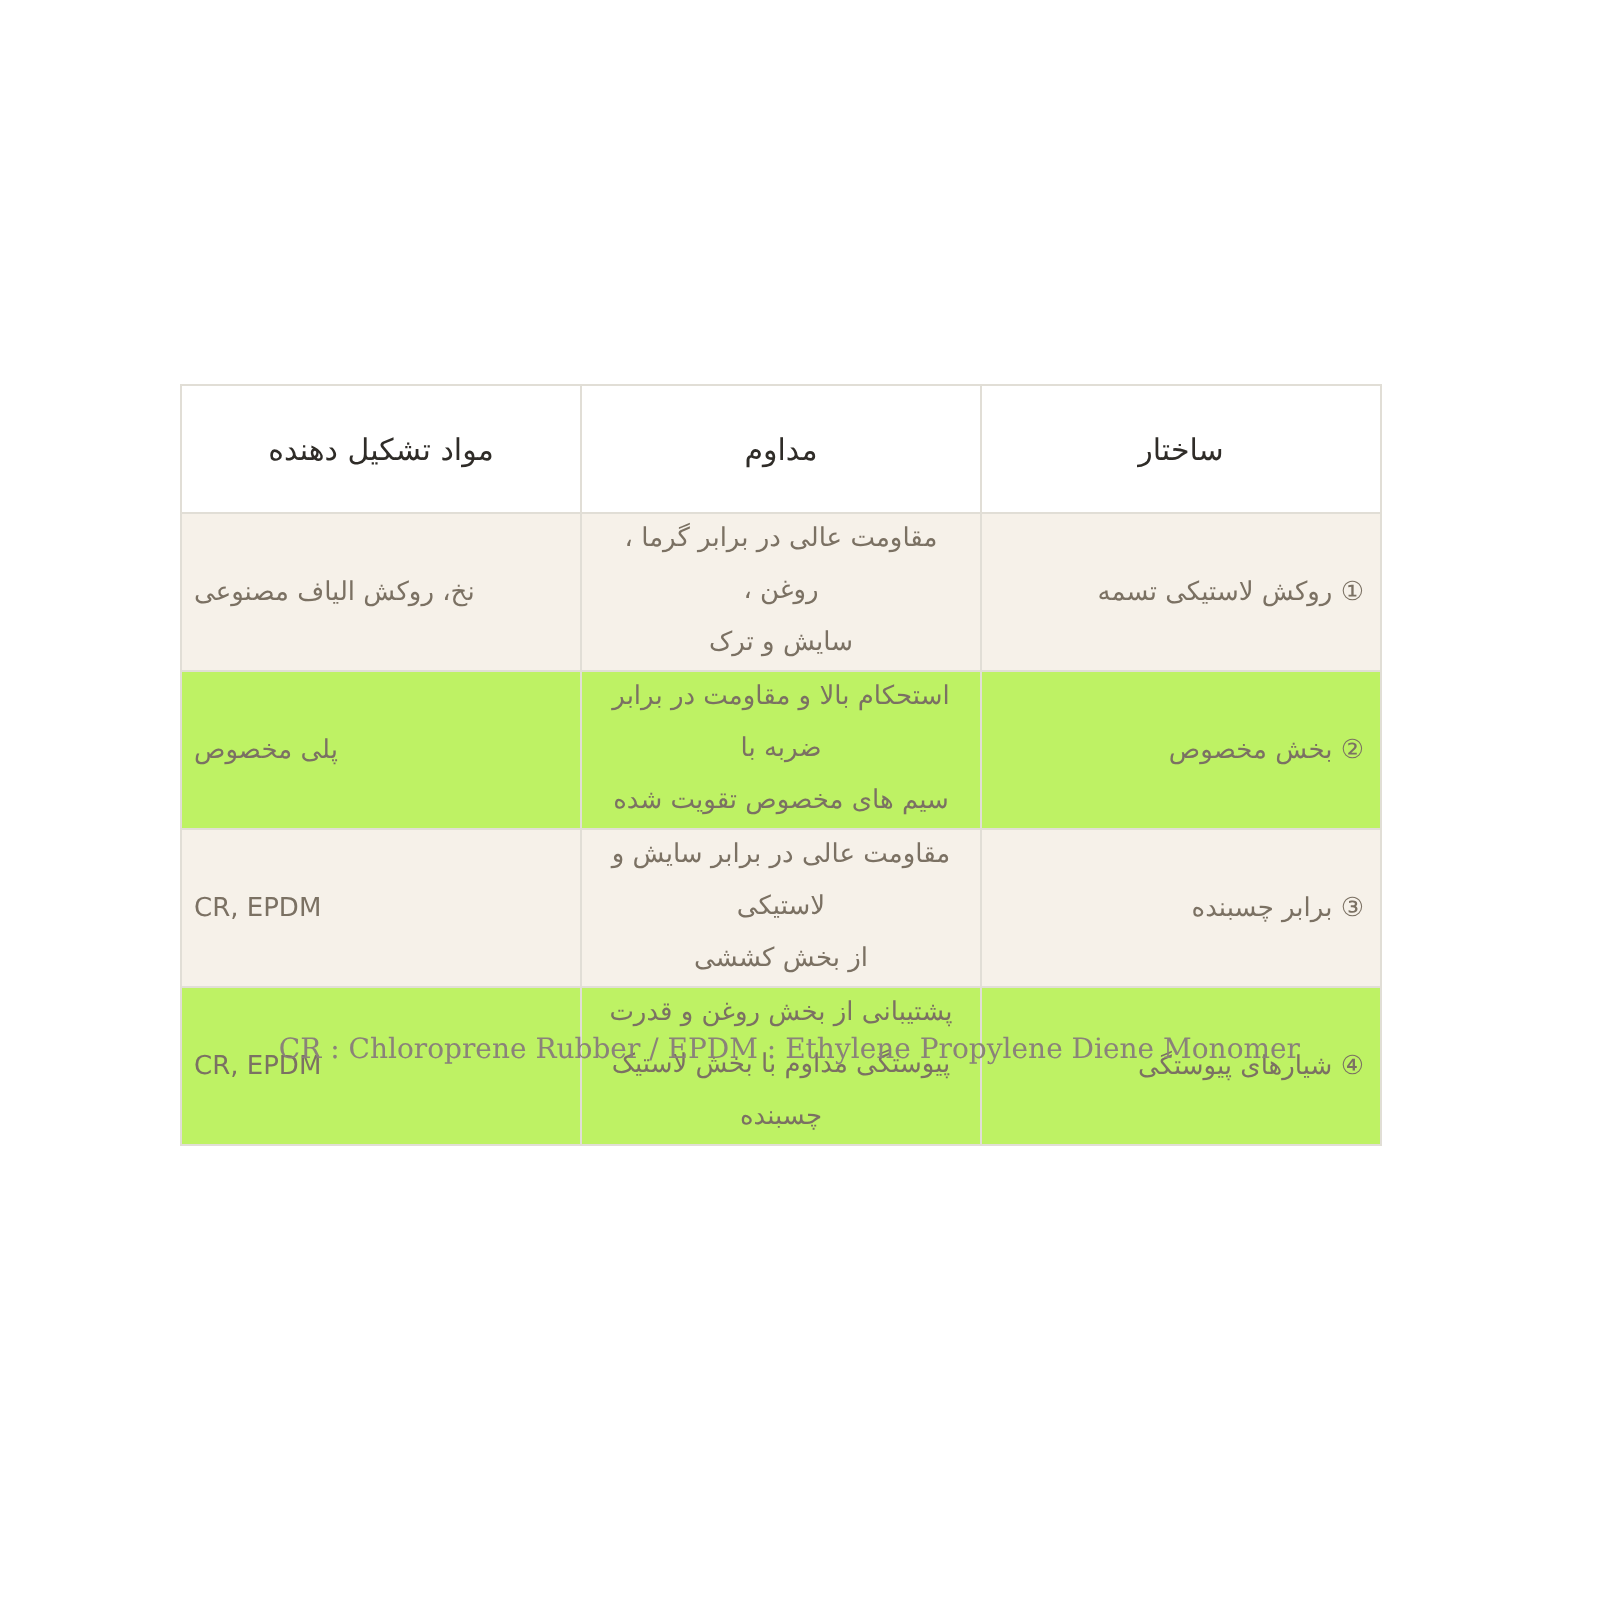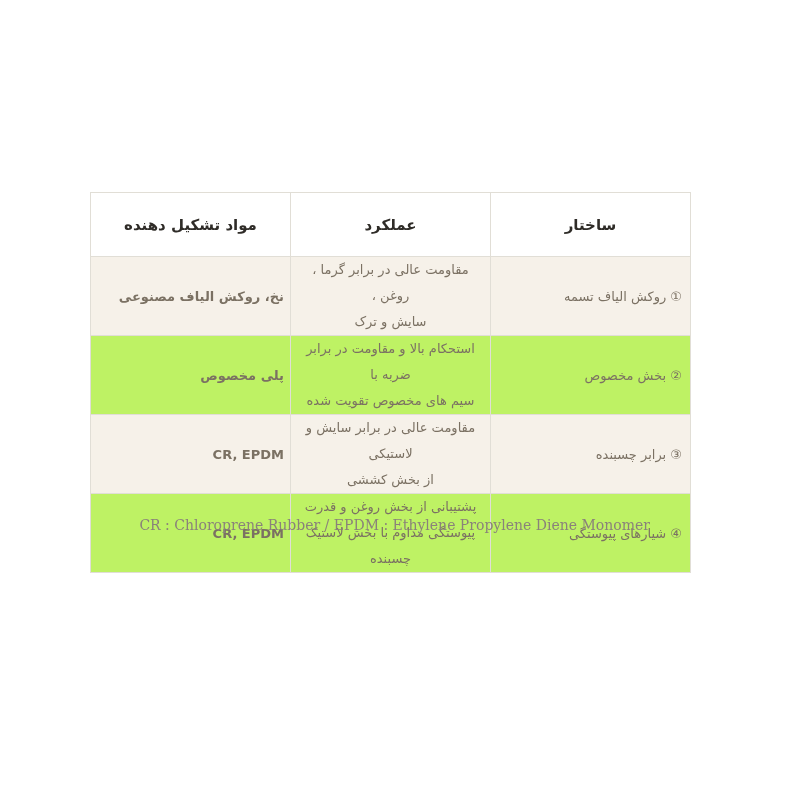--- a/index.html
+++ b/index.html
@@ -28,44 +28,43 @@
     border: 1px solid #e1ded6;
     vertical-align: middle;
     overflow: hidden;
   }
   .spec-table col { width: 200px; }
   .spec-table thead th {
     height: 61px;
     background: #ffffff;
     color: #2f2c28;
     font-size: 15px;
-    font-weight: bold;
+    font-weight: normal;
     text-align: center;
   }
   .spec-table td {
     color: #7b7163;
     font-size: 13px;
   }
   tr.row-alt td { background: #f6f1e9; }
   tr.row-plain td { background: #bef264; }
   td.col-structure {
     text-align: right;
     padding-left: 4px;
     padding-right: 8px;
   }
   td.col-function {
     text-align: center;
     white-space: pre-line;
     line-height: 26px;
     padding: 0 6px;
   }
   td.col-materials {
-    text-align: right;
+    text-align: left;
     padding: 0 6px;
-    font-weight: bold;
   }
   tr.h65 td { height: 64px; }
   tr.h68 td { height: 68px; }
   tr.h67 td { height: 66px; }
   tr.h62 td { height: 60px; }
   .footnote {
     position: absolute;
     left: 90px;
     top: 517px;
     width: 600px;
@@ -83,27 +82,27 @@
 
 <table class="spec-table" dir="rtl">
   <colgroup>
     <col>
       <col>
       <col>
   </colgroup>
   <thead>
     <tr>
       <th>ساختار</th>
-      <th>عملکرد</th>
+      <th>مداوم</th>
       <th>مواد تشکیل دهنده</th>
     </tr>
   </thead>
   <tbody>
     <tr class="row-alt h65">
-      <td class="col-structure">① روکش الیاف تسمه</td>
+      <td class="col-structure">① روکش لاستیکی تسمه</td>
       <td class="col-function">مقاومت عالی در برابر گرما ، روغن ،
 سایش و ترک</td>
       <td class="col-materials">نخ، روکش الیاف مصنوعی</td>
     </tr>
     <tr class="row-plain h68">
       <td class="col-structure">② بخش مخصوص</td>
       <td class="col-function">استحکام بالا و مقاومت در برابر ضربه با
 سیم های مخصوص تقویت شده</td>
       <td class="col-materials">پلی مخصوص</td>
     </tr>

